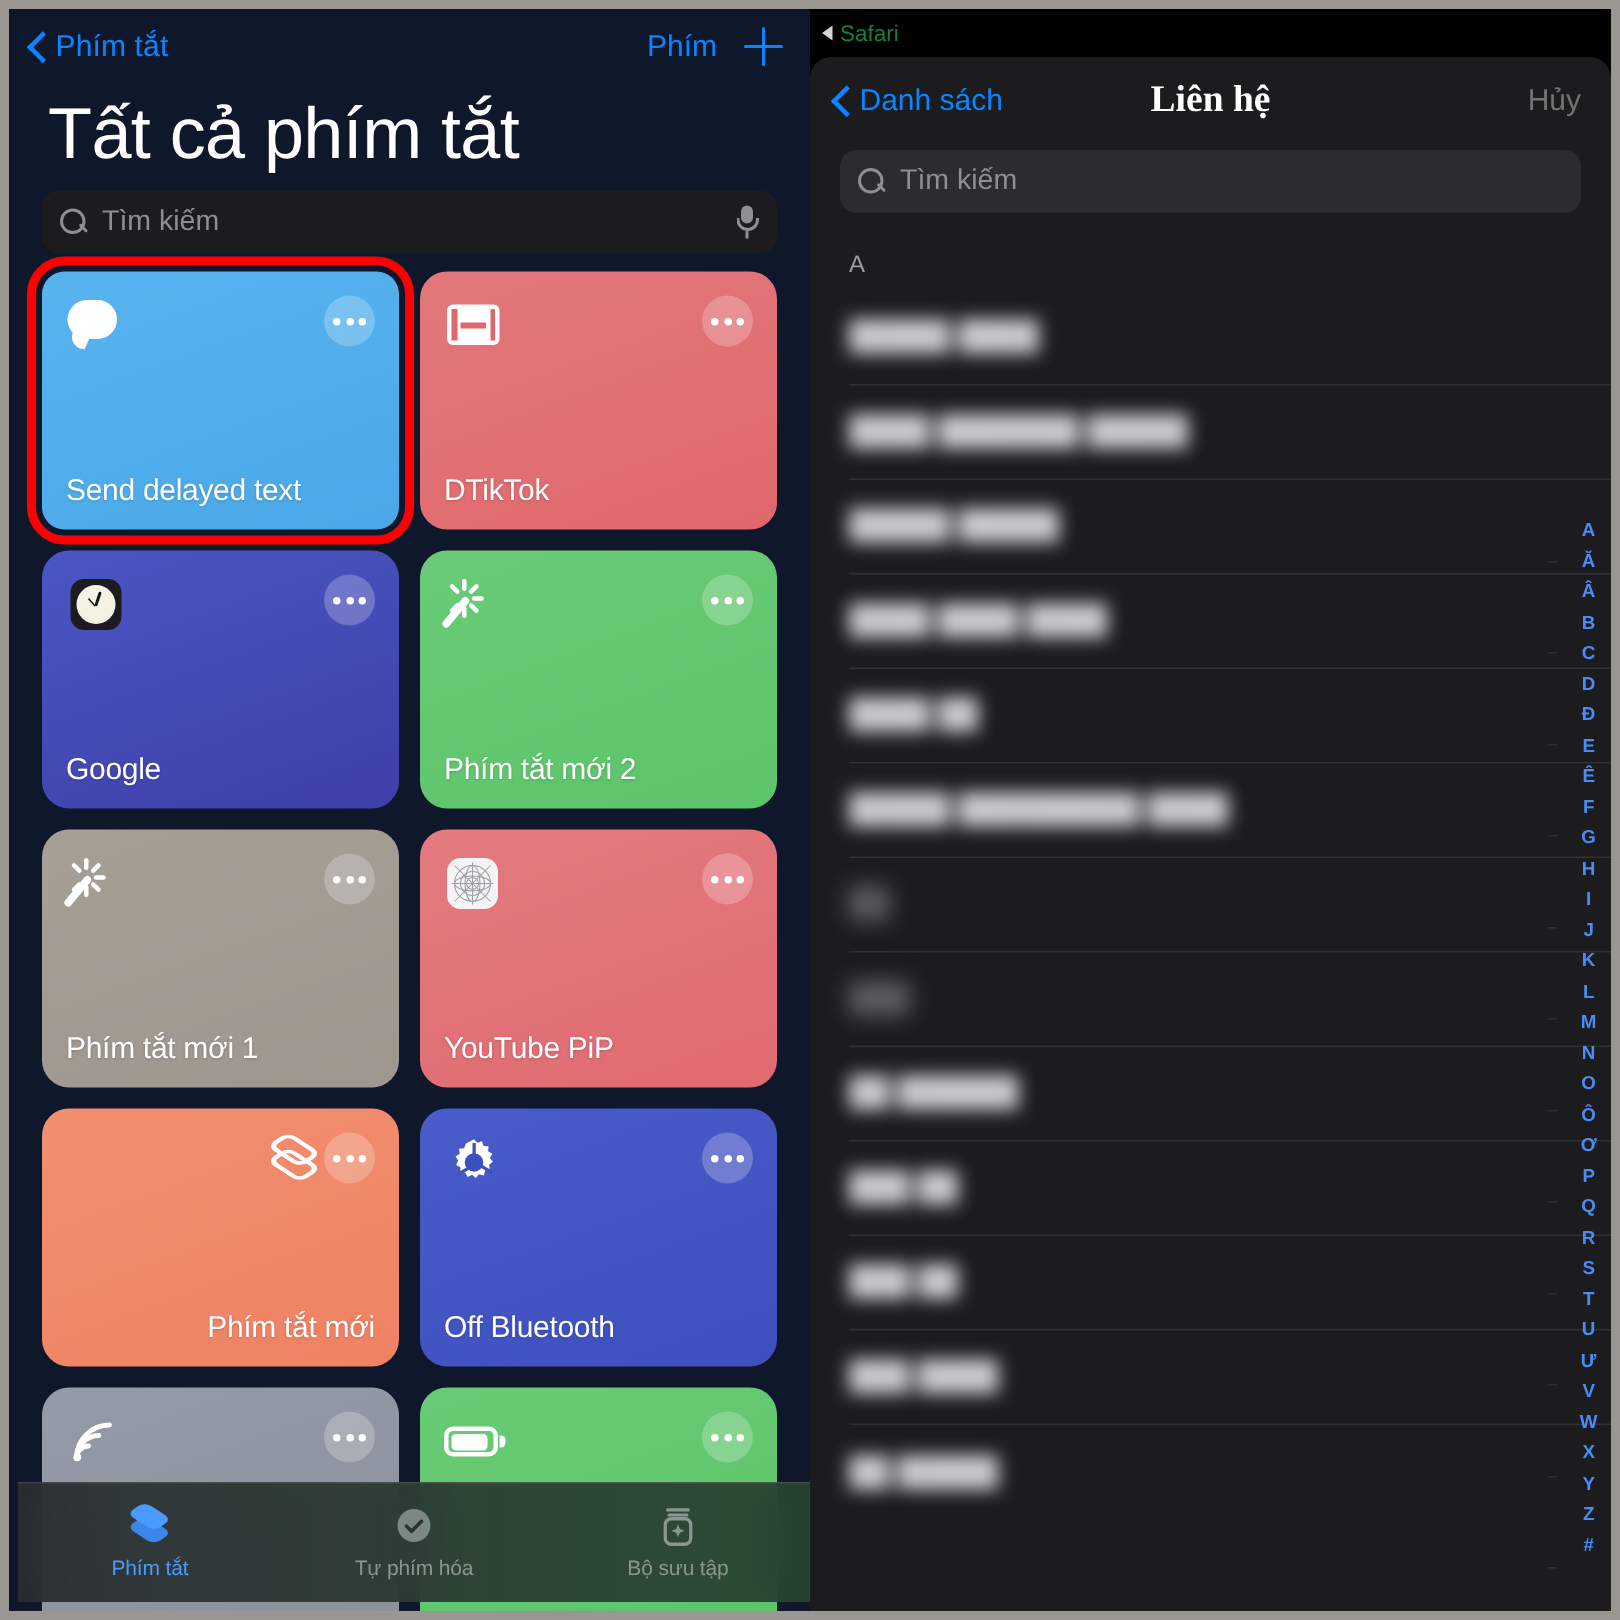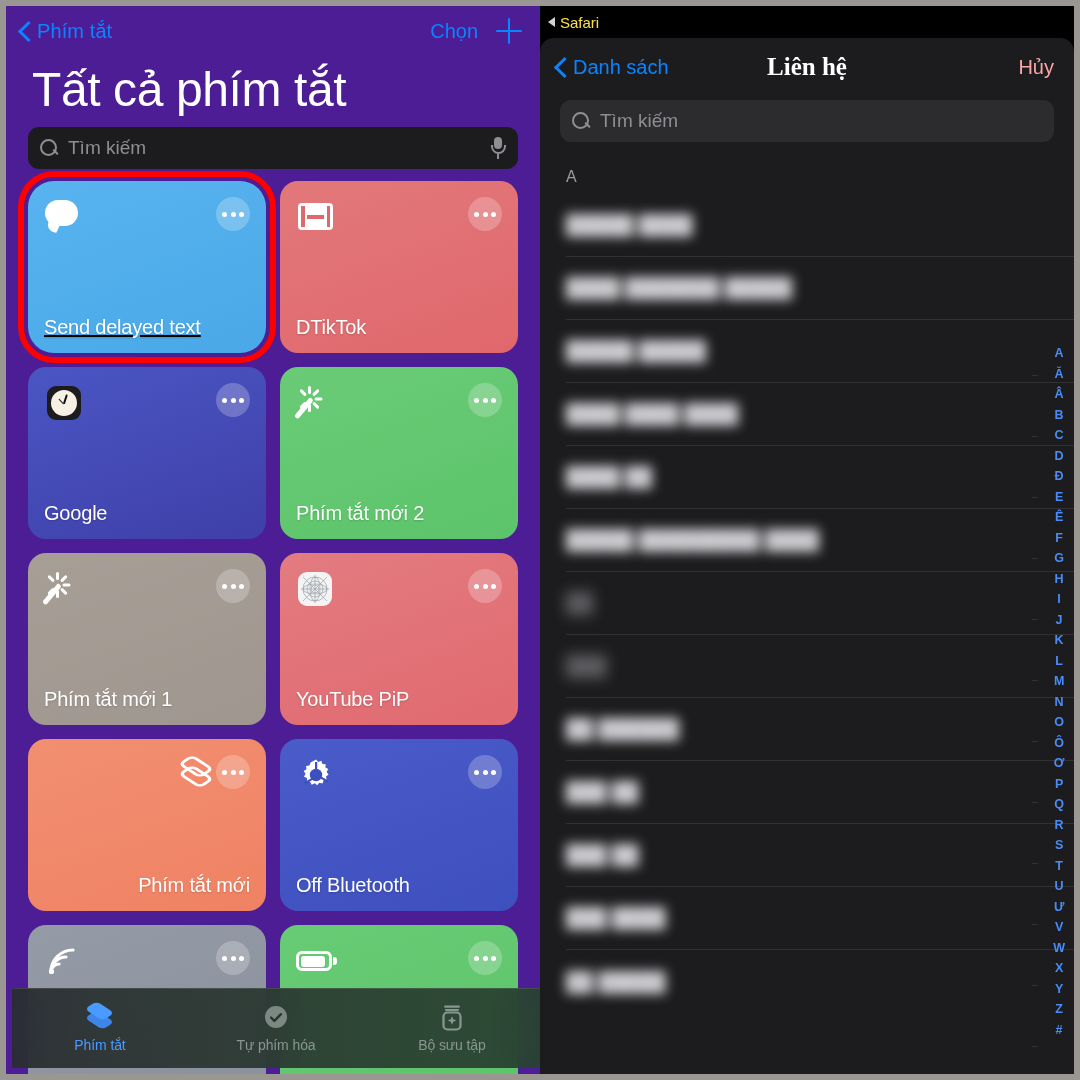--- a/index.html
+++ b/index.html
@@ -8,21 +8,21 @@
     background: #9a9792;
     font-family: "Liberation Sans", sans-serif;
     overflow: hidden;
   }
   #root { position: relative; width: 1080px; height: 1080px; display: flex; }
 
   
   .panel-left {
     position: relative;
     width: 540px; height: 1080px;
-    background: #4c1d95;
+    background: #0f172a;
     border-left: 6px solid #9a9792;
     border-top: 6px solid #9a9792;
     border-bottom: 6px solid #9a9792;
     overflow: hidden;
   }
   .nav-row {
     display: flex; align-items: center; justify-content: space-between;
     height: 44px; padding: 6px 18px 0 14px;
   }
   .nav-back { display: flex; align-items: center; gap: 6px; color: #0a84ff; cursor: pointer; }
@@ -89,21 +89,21 @@
     column-gap: 14px; row-gap: 14px;
   }
   .tilewrap { position: relative; }
   .tile {
     position: relative;
     height: 172px; border-radius: 18px;
     padding: 16px 16px 14px 16px;
     display: flex; flex-direction: column; justify-content: space-between;
     overflow: hidden;
   }
-  .tile.selected-ring { outline: 6px solid #ff0000; outline-offset: 4px; border-radius:26px;text-decoration:underline; }
+  .tile.selected-ring { outline: 6px solid #ff0000; outline-offset: 4px; border-radius:15px; }
   .tile-top { display: flex; align-items: flex-start; justify-content: space-between; }
   .tile-label {
     color: #fff; font-size: 20px; font-weight: 500; letter-spacing: -.2px;
     text-shadow: 0 1px 2px rgba(0,0,0,.18);
     white-space: nowrap; overflow: hidden; text-overflow: ellipsis;
   }
   .dots {
     width: 34px; height: 34px; border-radius: 50%;
     background: rgba(255,255,255,.23);
     display: flex; align-items: center; justify-content: center; gap: 3.5px;
@@ -224,38 +224,38 @@
     overflow: hidden;
   }
   .statusbar {
     height: 32px; background:#000; display:flex; align-items:center; padding-left: 8px;
     position: relative;
   }
   .back-tri {
     width: 0; height: 0; border-top: 5px solid transparent; border-bottom: 5px solid transparent;
     border-right: 7px solid #d4d4d4; margin-right: 5px;
   }
-  .sb-label { color:#fde047; font-size: 15px; }
+  .sb-label { color:#15803d; font-size: 15px; }
   .notch-bits { position:absolute; right: 8px; top: -6px; display:flex; align-items:center; gap:7px; }
   .nb { background:#9a9792; height: 5px; border-radius:1px; }
 
   .sheet {
     position:absolute; left:0; right:0; top: 32px; bottom: 0;
     background:#1c1c1e; border-radius: 14px 14px 0 0; overflow:hidden;
   }
   .sheet-nav {
     height: 58px; display:flex; align-items:center; justify-content:space-between;
     padding: 0 20px 0 16px; position: relative;
   }
   .sheet-title {
     position:absolute; left:0; right:0; text-align:center;
     color:#fff; font-size: 25px; font-weight: 700; pointer-events:none;font-family:Liberation Serif, serif;
   }
   .sheet-back { display:flex; align-items:center; gap:6px; color:#0a84ff; font-size:20px; z-index:2; }
-  .sheet-cancel { color:#fca5a5; font-size:20px; z-index:2; }
+  .sheet-cancel { color:#737373; font-size:20px; z-index:2; }
 
   .c-search {
     margin: 4px 20px 0 20px; height: 42px; background:#2c2c2e; border-radius:11px;
     display:flex; align-items:center; padding: 0 12px; gap: 9px;
   }
   .c-search .search-ph { font-size: 19px; }
 
   .sec-head { color:#9b9b9f; font-size: 16px; padding: 26px 0 8px 26px; font-weight:400; }
   .c-list { padding-left: 26px; }
   .c-row {
@@ -292,21 +292,21 @@
 <div id="root">
 
   <div class="panel-left">
 
     <div class="nav-row">
       <div class="nav-back">
         <span class="chev-left"></span>
         <span class="nav-back-label">Phím tắt</span>
       </div>
       <div class="nav-right">
-        <span class="nav-choose">Chọn</span>
+        <span class="nav-choose">Phím</span>
         <span class="plus-icon"></span>
       </div>
     </div>
 
     <div class="big-title">Tất cả phím tắt</div>
 
     <div class="searchbar">
       <span class="search-glass"></span>
       <span class="search-ph">Tìm kiếm</span>
       <span class="mic-icon">

